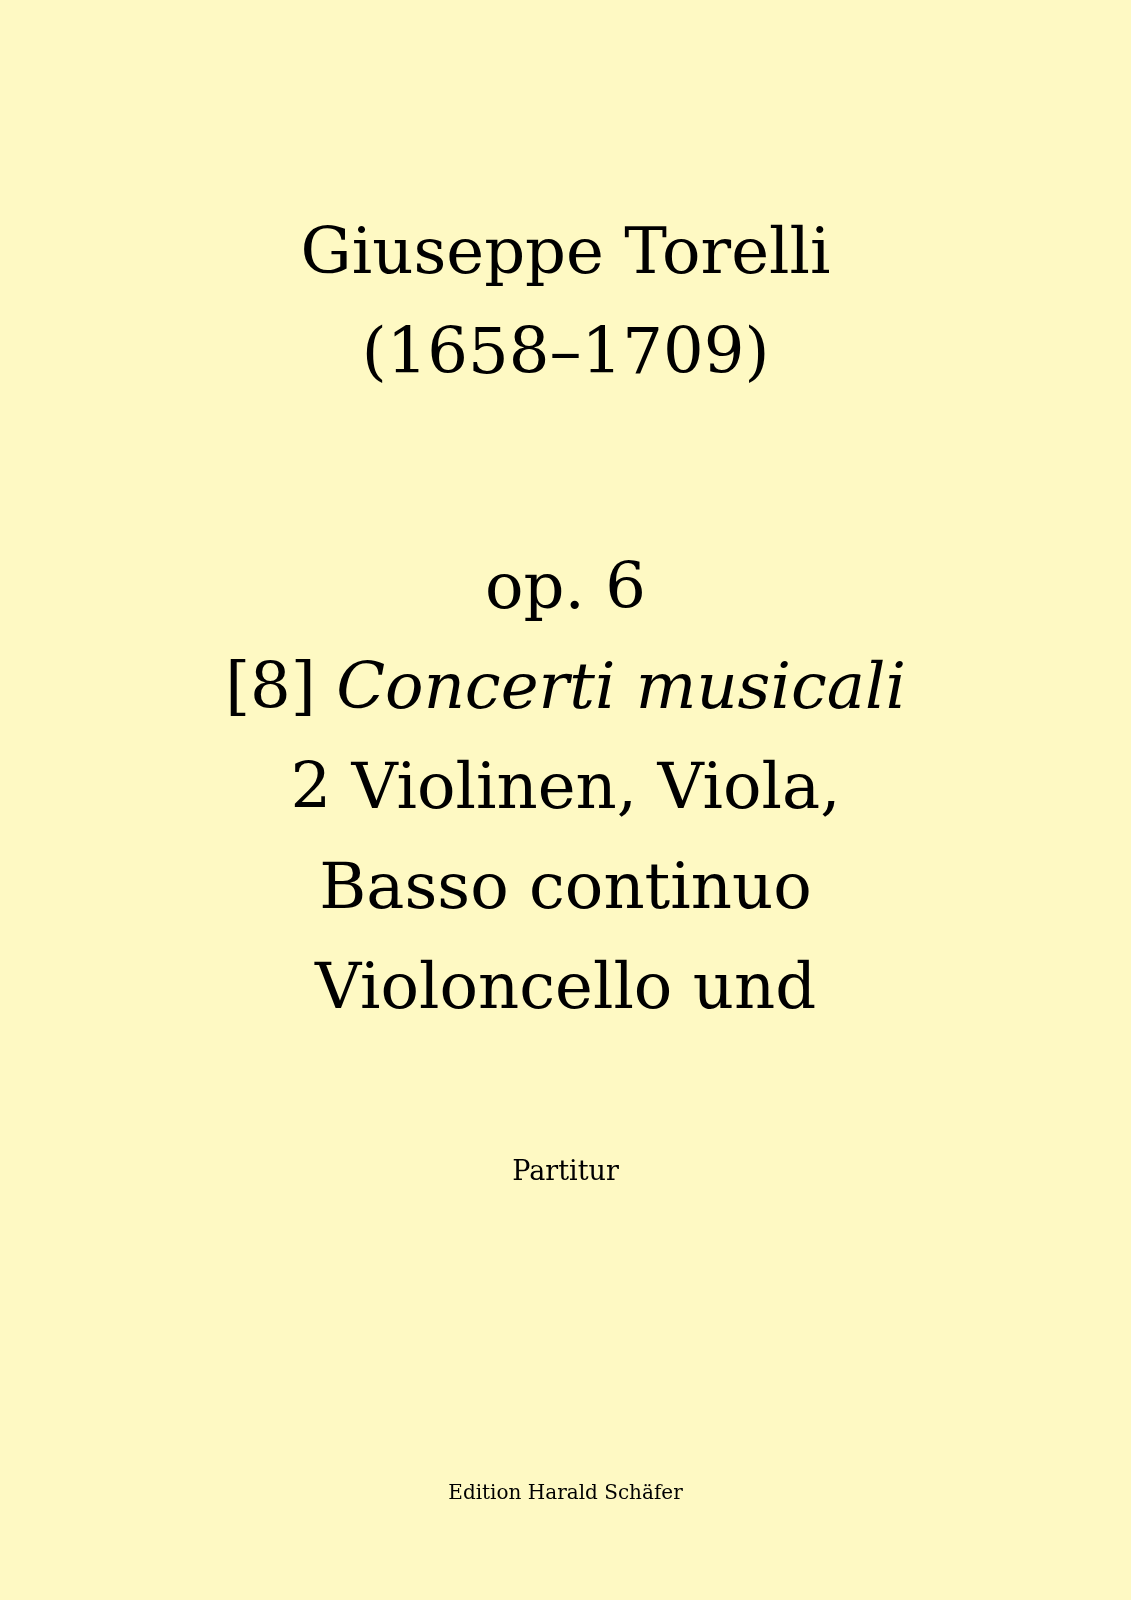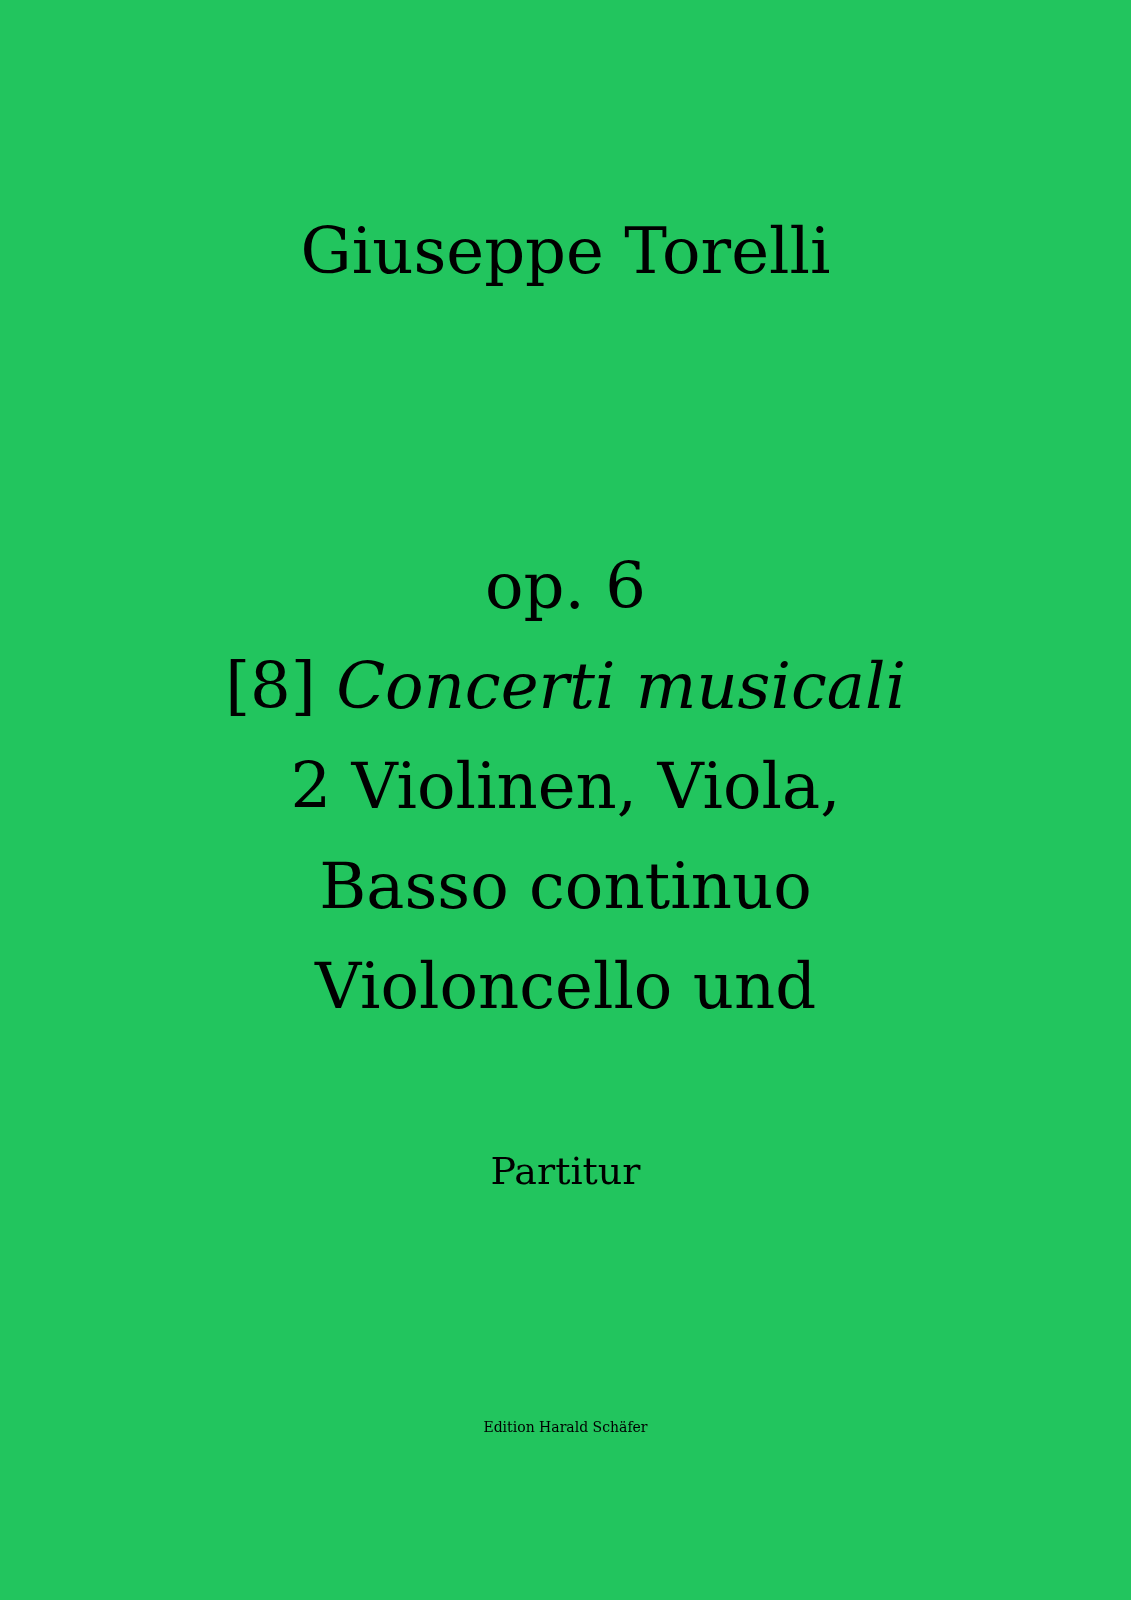--- a/index.html
+++ b/index.html
@@ -4,21 +4,21 @@
 <style>
   html, body {
     margin: 0;
     padding: 0;
     background: #ffffff;
   }
   .page {
     position: relative;
     width: 1131px;
     height: 1600px;
-    background: #22c55e;
+    background: #fef9c3;
     color: #000000;
     font-family: "DejaVu Serif", "Liberation Serif", serif;
     overflow: hidden;
   }
   .centered-block {
     position: absolute;
     left: 0;
     right: 0;
     text-align: center;
   }
@@ -30,40 +30,41 @@
   .work-block {
     top: 536px;
     font-size: 64px;
     line-height: 100px;
   }
   .work-title-italic {
     font-style: italic;
   }
   .score-type-block {
     top: 1151px;
-    font-size: 38px;
+    font-size: 27px;
     line-height: 40px;
     text-align: center;
   }
   .footer-block {
-    top: 1411px;
-    font-size: 14px;
+    top: 1476px;
+    font-size: 20px;
     line-height: 33px;
   }
   .line {
     display: block;
   }
 </style>
 </head>
 <body>
 
 <div class="page">
 
   <div class="centered-block title-block">
     <span class="line">Giuseppe Torelli</span>
+    <span class="line">(1658–1709)</span>
   </div>
 
   <div class="centered-block work-block">
     <span class="line">op. 6</span>
     <span class="line"><span>[8] </span><span class="work-title-italic">Concerti musicali</span></span>
     <span class="line">2 Violinen, Viola,</span>
     <span class="line">Basso continuo</span>
     <span class="line">Violoncello und</span>
   </div>
 

